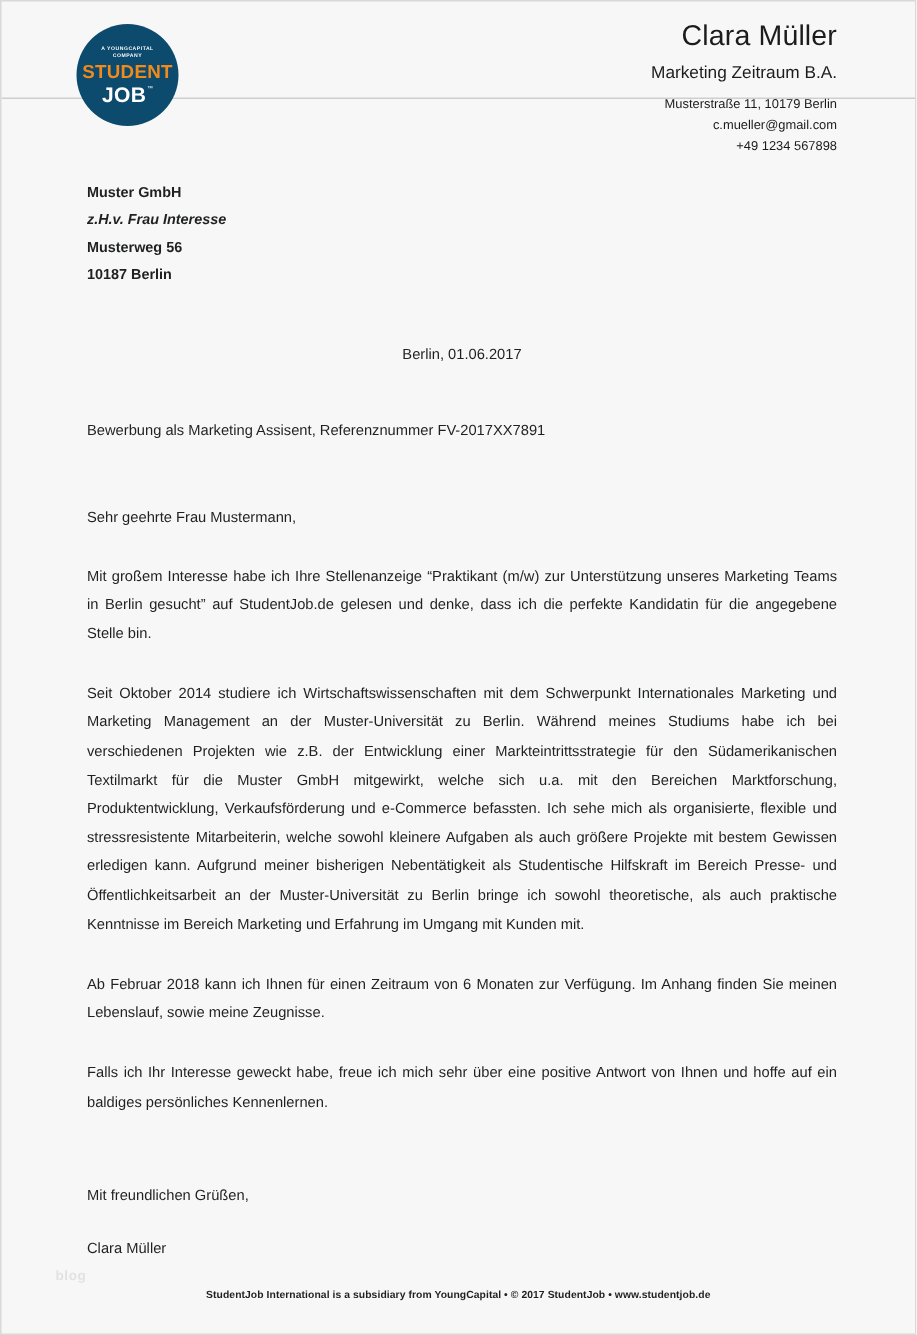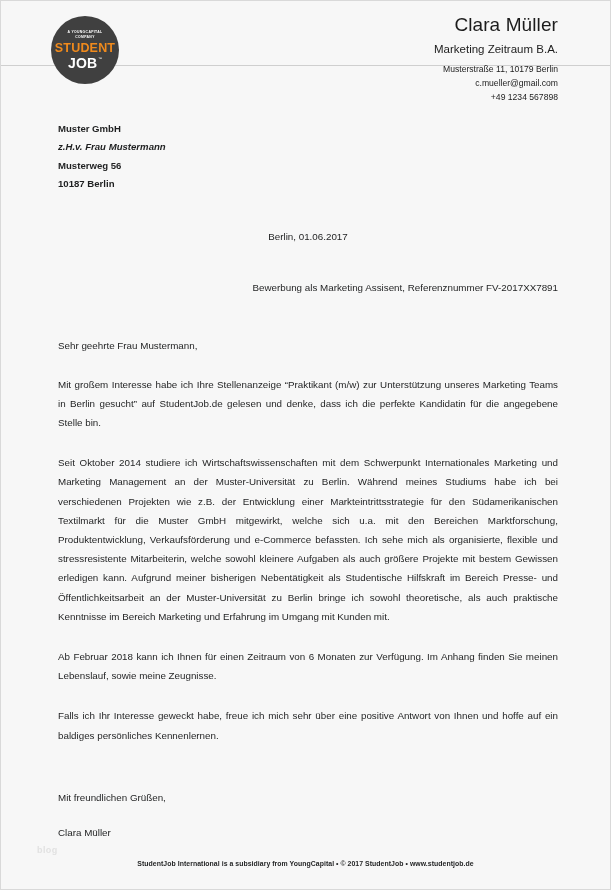--- a/index.html
+++ b/index.html
@@ -34,21 +34,21 @@
     height: 1px;
     background: #cfcfcf;
   }
   .logo {
     position: absolute;
     left: 50px;
     top: 15px;
     width: 68px;
     height: 68px;
     border-radius: 50%;
-    background: #404040;
+    background: #0c4a6e;
     display: flex;
     flex-direction: column;
     align-items: center;
     justify-content: center;
     z-index: 3;
   }
   .logo-tagline {
     color: #ffffff;
     font-size: 3.4px;
     letter-spacing: 0.35px;
@@ -136,21 +136,20 @@
     margin-top: 36px;
     text-align: center;
     font-size: 9.8px;
     line-height: 1.4;
   }
 
   .subject {
     margin-top: 38px;
     font-size: 9.8px;
     line-height: 1.5;
-    text-align: right;
   }
 
   .salutation {
     margin-top: 43px;
     font-size: 9.8px;
     line-height: 1.5;
   }
 
   .para {
     margin-top: 21px;
@@ -220,21 +219,21 @@
         <div>c.mueller@gmail.com</div>
         <div>+49 1234 567898</div>
       </div>
     </div>
   </div>
 
   <div class="content">
 
     <div class="recipient">
       <div>Muster GmbH</div>
-      <div class="attn">z.H.v. Frau Mustermann</div>
+      <div class="attn">z.H.v. Frau Interesse</div>
       <div>Musterweg 56</div>
       <div>10187 Berlin</div>
     </div>
 
     <div class="date-row">Berlin, 01.06.2017</div>
 
     <div class="subject">Bewerbung als Marketing Assisent, Referenznummer FV-2017XX7891</div>
 
     <div class="salutation">Sehr geehrte Frau Mustermann,</div>
 

